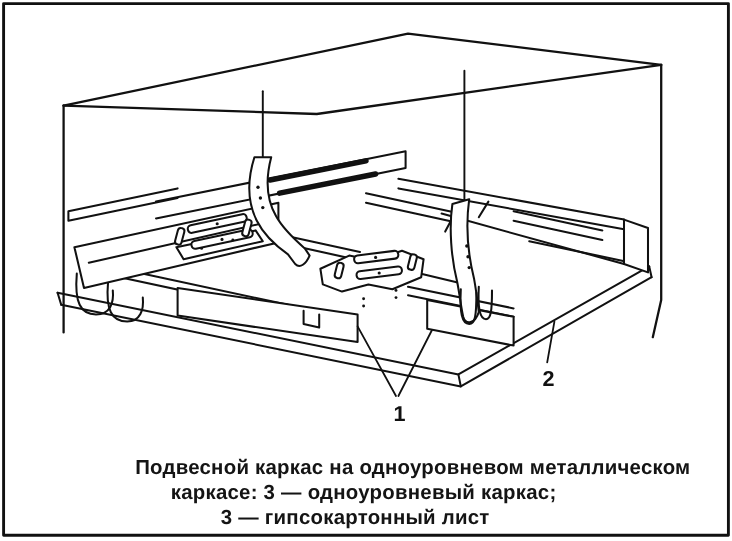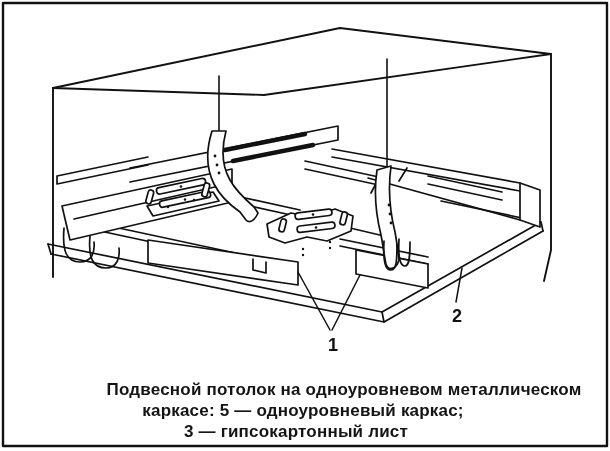--- a/index.html
+++ b/index.html
@@ -125,18 +125,18 @@
         <path d="M298,272 L330,330 M360,275 L332,330"></path>
         <path d="M456,302 L462,268"></path>
       </g>
     </g>
   </svg>
 
   <div class="fig-label" style="left:333px;top:336px;">1</div>
   <div class="fig-label" style="left:457px;top:307px;">2</div>
 
   <div>
-    <div class="caption-line" style="left:344px;top:380px;">Подвесной потолок на одноуровневом металлическом</div>
-    <div class="caption-line" style="left:303px;top:401px;">каркасе: 5 — одноуровневый каркас;</div>
+    <div class="caption-line" style="left:344px;top:380px;">Подвесной каркас на одноуровневом металлическом</div>
+    <div class="caption-line" style="left:303px;top:401px;">каркасе: 3 — одноуровневый каркас;</div>
     <div class="caption-line" style="left:296px;top:422px;">3 — гипсокартонный лист</div>
   </div>
 
 </div>
 
 </body></html>

